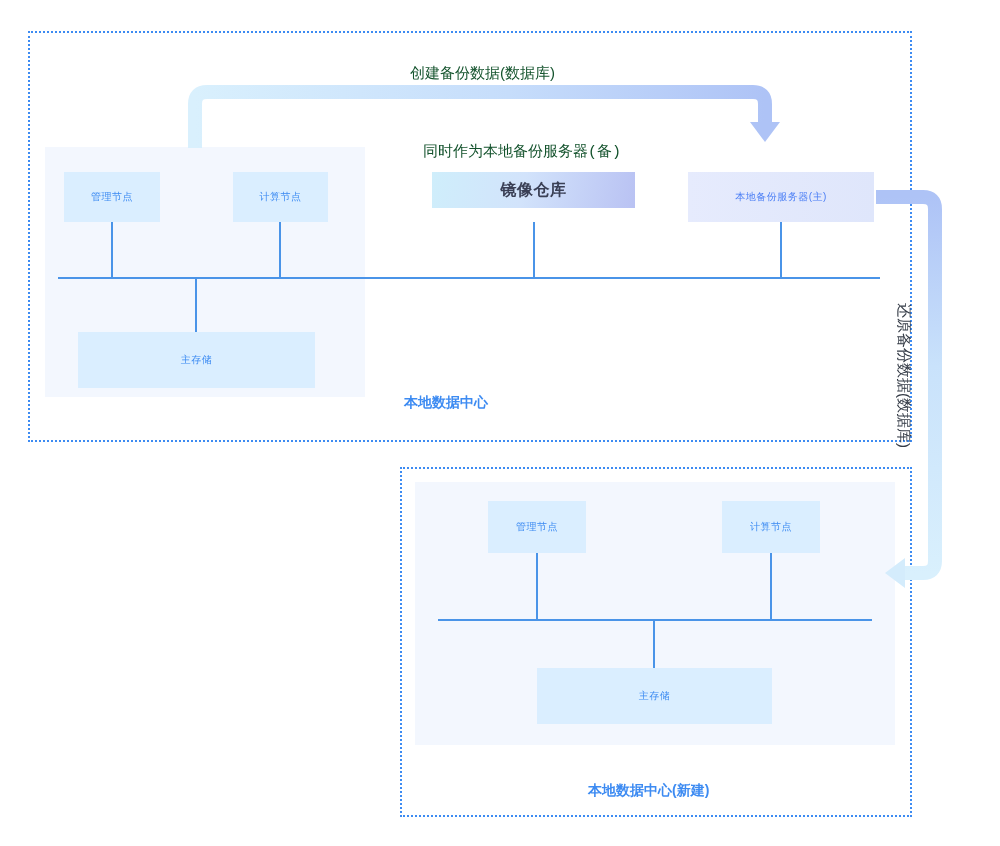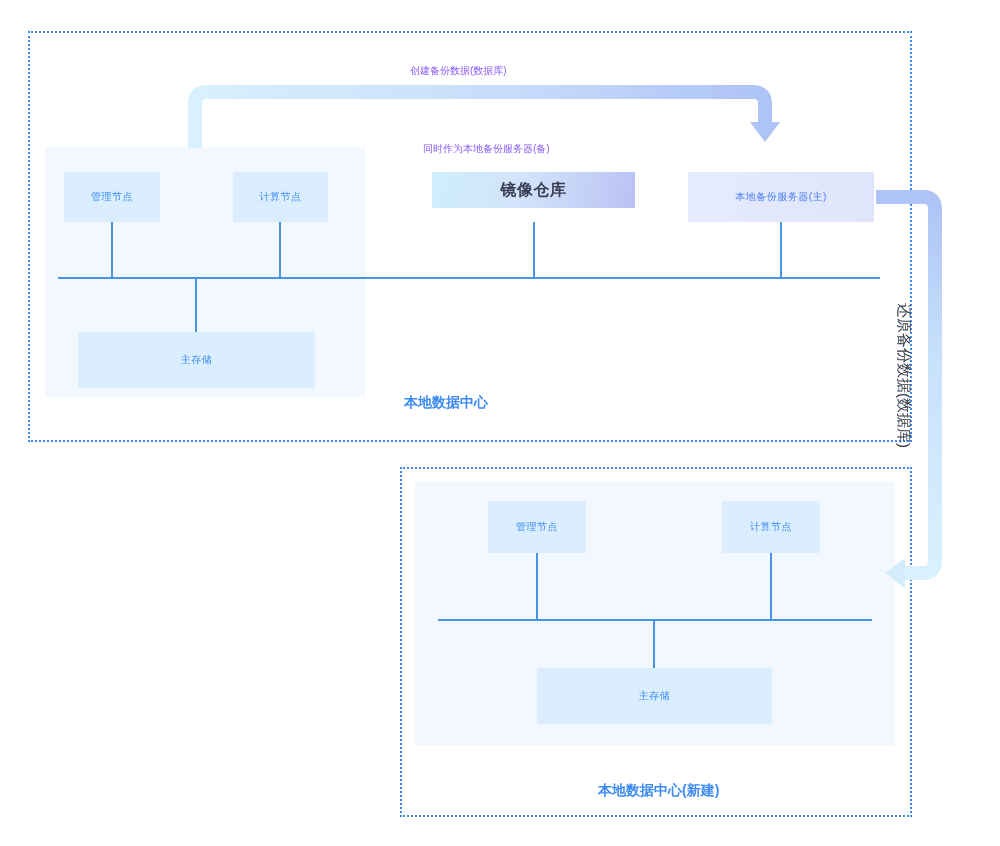--- a/index.html
+++ b/index.html
@@ -89,36 +89,36 @@
   #arrow-layer {
     position: absolute;
     left: 0; top: 0;
     width: 1000px; height: 846px;
     pointer-events: none;
   }
 
   
   .caption {
     position: absolute;
-    font-size: 10px;
-    color: #8b5cf6;
+    font-size: 15px;
+    color: #14532d;
     white-space: nowrap;
   }
   #caption-create-backup { left: 410px; top: 64px; }
-  #caption-also-standby  { left: 423px; top: 142px; }
+  #caption-also-standby  { left: 423px; top: 142px; font-family: Liberation Mono, monospace; }
 
   .dc-title {
     position: absolute;
     font-size: 14px;
     color: #3d8bf2;
     font-weight: 600;
     white-space: nowrap;
   }
   #dc-title-top    { left: 404px; top: 394px; }
-  #dc-title-bottom { left: 588px; top: 782px; margin-left: 10px; }
+  #dc-title-bottom { left: 588px; top: 782px; }
 
   #caption-restore-backup {
     position: absolute;
     left: 913px;
     top: 303px;
     font-size: 15px;
     color: #333a45;
     white-space: nowrap;
     transform: rotate(90deg);
     transform-origin: 0 0;

